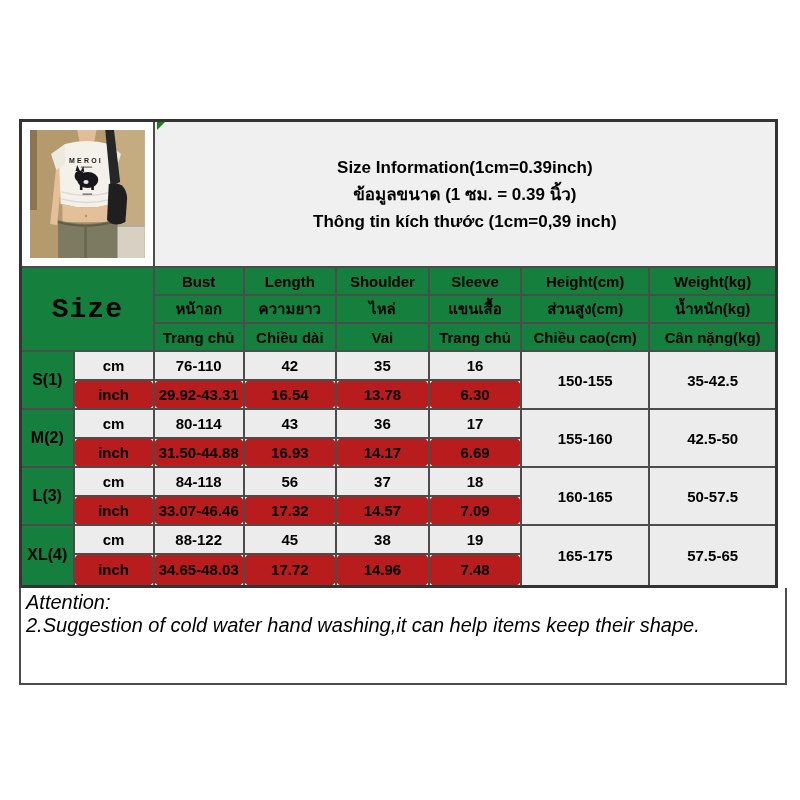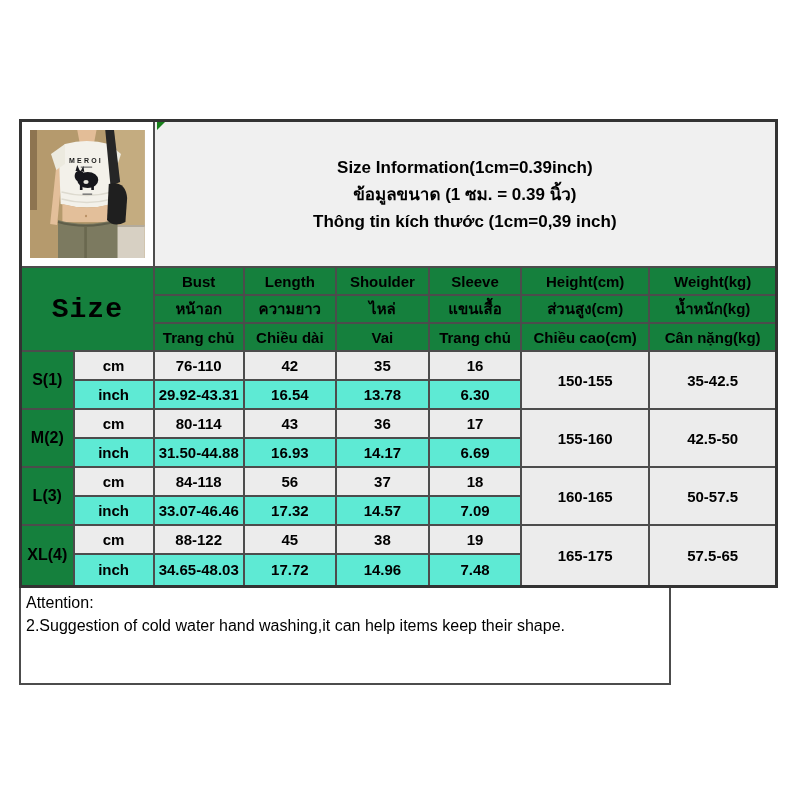--- a/index.html
+++ b/index.html
@@ -4,34 +4,34 @@
 <style>
   html,body{margin:0;padding:0;background:#ffffff;width:800px;height:800px;
     font-family:"Liberation Sans", sans-serif;color:#000;}
   .page{position:relative;width:800px;height:800px;background:#fff;overflow:hidden;}
   .sheet{position:absolute;left:19px;top:119px;width:761px;}
   table{border-collapse:collapse;table-layout:fixed;width:759px;border:3px solid #333333;}
   td{border:2px solid #4c4c4c;text-align:center;vertical-align:middle;
      padding:0;font-weight:bold;font-size:15px;overflow:hidden;white-space:nowrap;}
   .bg-head{background:#15803d;}
   .bg-cm{background:#ececec;}
-  .bg-white{background:#5eead4;}
+  .bg-white{background:#b91c1c;border-radius:7px;}
   .bg-title{background:#f0f0f0;}
   .r-title{height:134px;}
   .r-head{height:28px;}
   .r-data{height:29px;}
   .r-data-last{height:32px;}
   .cell-title div{font-size:17px;line-height:27px;font-weight:bold;}
   .cell-size{font-size:28px;letter-spacing:1px;font-family:Liberation Mono, monospace;}
   .cell-sizelabel{font-size:16px;}
   .cell-photo{background:#ffffff;padding:8px;}
   .cell-photo svg{display:block;width:100%;height:128px;}
-  .attention{box-sizing:border-box;width:652px;border:2px solid #4c4c4c;border-top:0;
+  .attention{box-sizing:border-box;width:768px;border:2px solid #4c4c4c;border-top:0;
      background:#fff;min-height:97px;padding:3px 5px 4px 5px;text-align:left;
-     font-size:16px;line-height:23px;font-weight:normal;}
+     font-size:20px;line-height:23px;font-weight:normal;font-style:italic;}
   .corner-flag{position:absolute;left:138px;top:3px;width:0;height:0;
      border-top:8px solid #17801a;border-right:8px solid transparent;}
 </style>
 </head>
 <body>
 
 <div class="page">
   <div class="sheet">
     <table>
       <colgroup>

